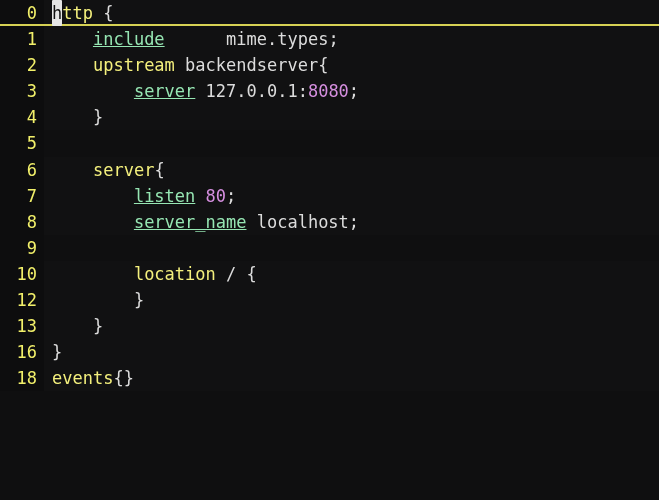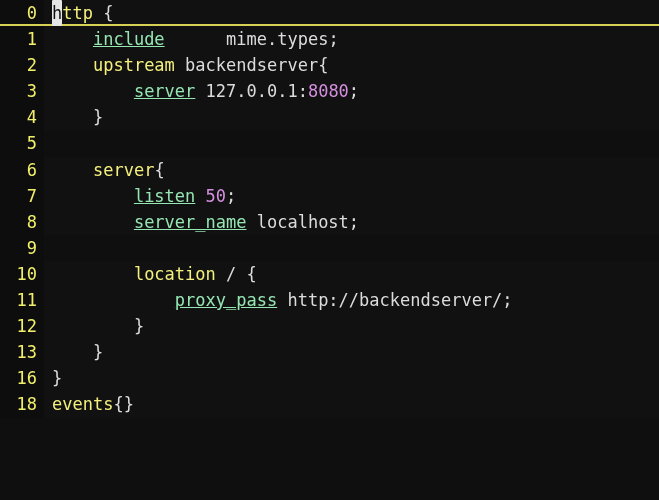--- a/index.html
+++ b/index.html
@@ -80,22 +80,21 @@
 <body>
 
 <div id="editor">
     <div class="line current"><div class="gutter">0</div><div class="code"><span class="kw cursor">h</span><span class="kw">ttp</span><span class="pun"> </span><span class="pun">{</span></div></div>
     <div class="line"><div class="gutter">1</div><div class="code"><span class="pun">    </span><span class="dir">include</span><span class="pun">      </span><span class="txt">mime.types;</span></div></div>
     <div class="line"><div class="gutter">2</div><div class="code"><span class="pun">    </span><span class="kw">upstream</span><span class="txt"> backendserver{</span></div></div>
     <div class="line"><div class="gutter">3</div><div class="code"><span class="pun">        </span><span class="dir">server</span><span class="txt"> 127.0.0.1:</span><span class="num">8080</span><span class="txt">;</span></div></div>
     <div class="line"><div class="gutter">4</div><div class="code"><span class="pun">    </span><span class="pun">}</span></div></div>
     <div class="line"><div class="gutter">5</div><div class="code"></div></div>
     <div class="line"><div class="gutter">6</div><div class="code"><span class="pun">    </span><span class="kw">server</span><span class="pun">{</span></div></div>
-    <div class="line"><div class="gutter">7</div><div class="code"><span class="pun">        </span><span class="dir">listen</span><span class="txt"> </span><span class="num">50</span><span class="txt">;</span></div></div>
+    <div class="line"><div class="gutter">7</div><div class="code"><span class="pun">        </span><span class="dir">listen</span><span class="txt"> </span><span class="num">80</span><span class="txt">;</span></div></div>
     <div class="line"><div class="gutter">8</div><div class="code"><span class="pun">        </span><span class="dir">server_name</span><span class="txt"> localhost;</span></div></div>
     <div class="line"><div class="gutter">9</div><div class="code"></div></div>
     <div class="line"><div class="gutter">10</div><div class="code"><span class="pun">        </span><span class="kw">location</span><span class="txt"> / {</span></div></div>
-    <div class="line"><div class="gutter">11</div><div class="code"><span class="pun">            </span><span class="dir">proxy_pass</span><span class="txt"> http://backendserver/;</span></div></div>
     <div class="line"><div class="gutter">12</div><div class="code"><span class="pun">        </span><span class="pun">}</span></div></div>
     <div class="line"><div class="gutter">13</div><div class="code"><span class="pun">    </span><span class="pun">}</span></div></div>
     <div class="line"><div class="gutter">16</div><div class="code"><span class="pun">}</span></div></div>
     <div class="line"><div class="gutter">18</div><div class="code"><span class="kw">events</span><span class="pun">{}</span></div></div>
   </div>
 
 </body></html>

